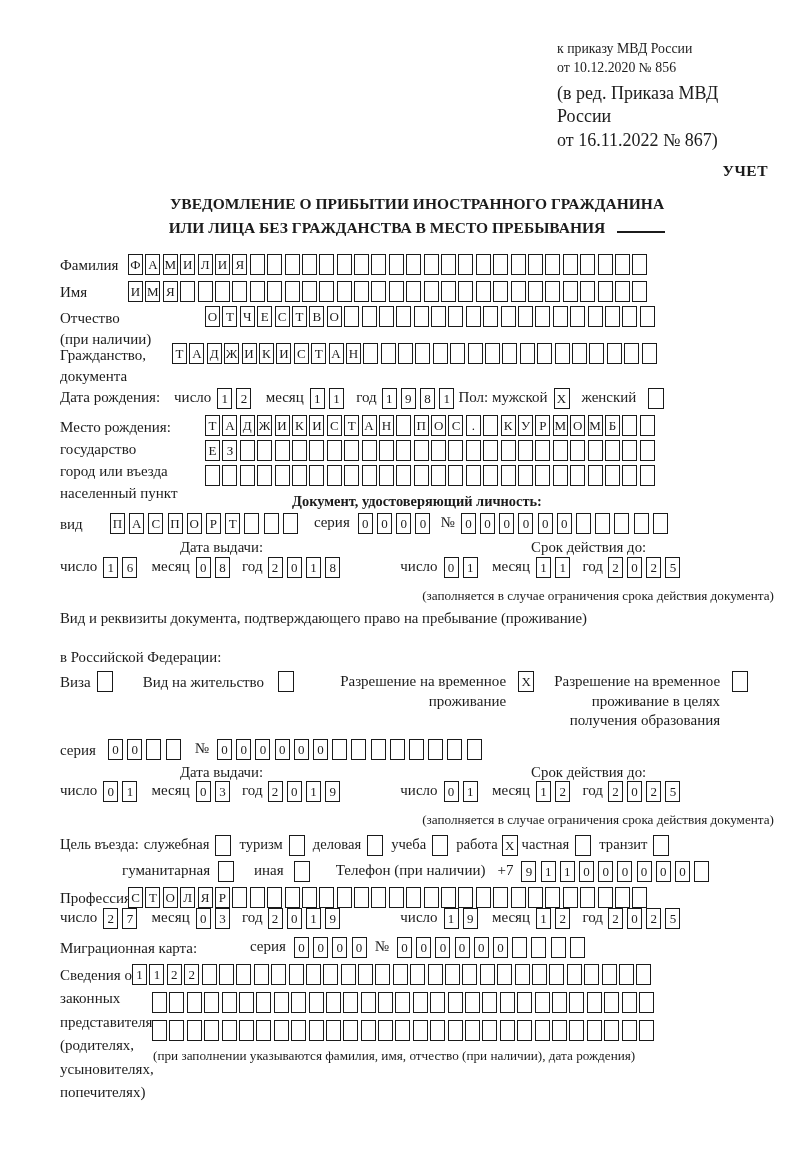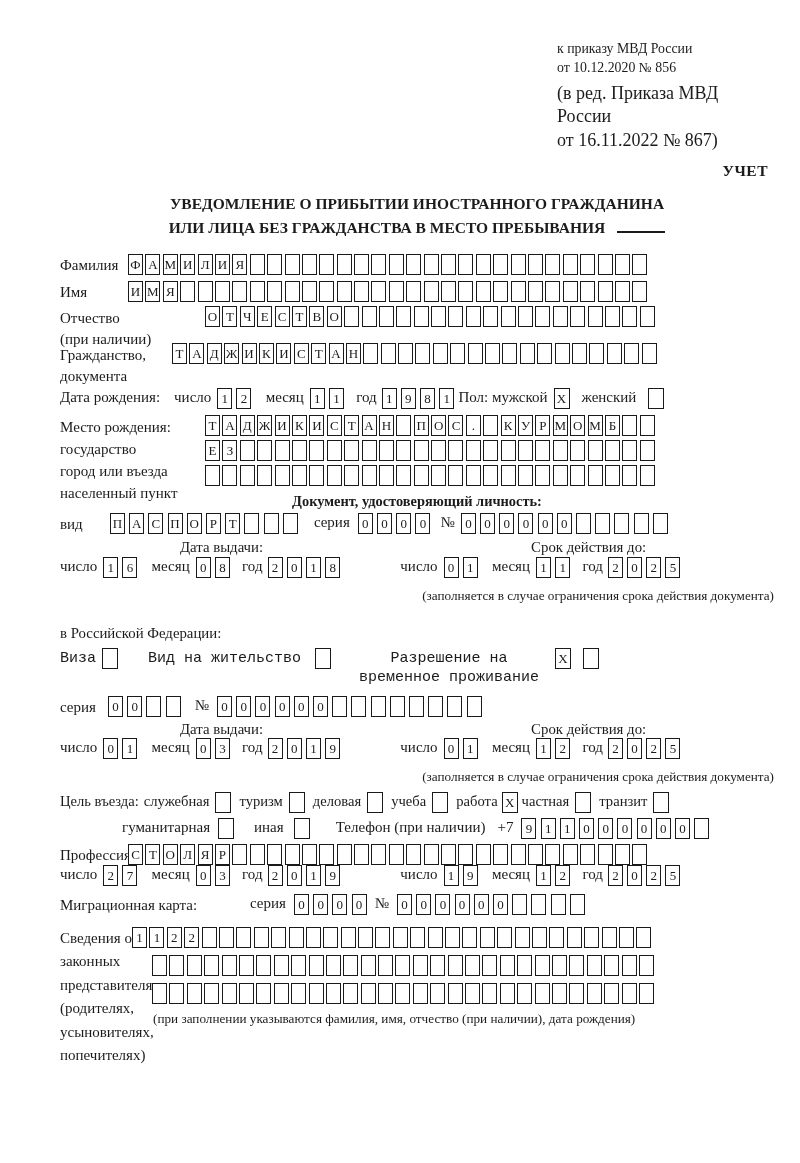--- a/index.html
+++ b/index.html
@@ -39,22 +39,22 @@
   .cheading { text-align:center; font-weight:bold; font-size:14.4px; margin-top:2px; }
   .dheads { display:flex; font-size:14.8px; }
   .dh1 { margin-left:120px; }
   .dh2 { margin-left:268px; }
   .dw0 { margin-right:6px; }
   .dwm { margin:0 6px 0 10px; }
   .dwy { margin:0 5px 0 8px; }
   .rg  { margin-left:56px; }
   .fnote { text-align:right; font-size:13.2px; margin-top:10px; }
   .ph { font-size:14.8px; }
-  .ptxt { line-height:20px; padding-top:1px;font-family:Liberation Mono, monospace; }
-  .ctr { text-align:center; display:inline-block; line-height:19.5px; }
+  .ptxt { line-height:20px; padding-top:1px; }
+  .ctr { text-align:right; display:inline-block; line-height:19.5px; }
   .tight { font-size:14.6px; }
   .replbl { width:72px; flex:none; line-height:23.5px; overflow:visible; }
   .replbl div { white-space:nowrap; }
   .repcells .cells { margin-bottom:7px; }
   .cells.ind { margin-left:20px; }
   .repnote { font-size:13.2px; margin-top:6px; text-align:center; }
 </style>
 </head>
 <body>
 
@@ -417,29 +417,31 @@
     <span class="dwy">год</span>
     <span class="cells sp">
         <span class="cell">2</span>
         <span class="cell">0</span>
         <span class="cell">2</span>
         <span class="cell">5</span>
       </span>
   </div>
   <div class="fnote">(заполняется в случае ограничения срока действия документа)</div>
 
+  <div class="ph" style="margin-top:5px">Вид и реквизиты документа, подтверждающего право на пребывание (проживание)</div>
   <div class="ph" style="margin-top:20px">в Российской Федерации:</div>
 
   <div class="row" style="margin-top:5px">
     <span class="ptxt">Виза</span>
     <span class="cell cb" style="margin-left:6px"></span>
     <span class="ptxt" style="margin-left:30px">Вид на жительство</span>
     <span class="cell cb" style="margin-left:14px"></span>
     <span class="ptxt ctr" style="margin-left:24px;width:188px">Разрешение на временное проживание</span>
     <span class="cell cb" style="margin-left:12px">X</span>
+    <span class="ptxt ctr" style="margin-left:16px;width:170px">Разрешение на временное проживание в целях получения образования</span>
     <span class="cell cb" style="margin-left:12px"></span>
   </div>
 
   <div class="row ac" style="margin-top:8px">
     <span class="lbl" style="width:48px">серия</span>
     <span class="cells sp">
         <span class="cell">0</span>
         <span class="cell">0</span>
         <span class="cell"></span>
         <span class="cell"></span>
@@ -634,21 +636,21 @@
         <span class="cell">0</span>
         <span class="cell">0</span>
         <span class="cell">0</span>
         <span class="cell"></span>
         <span class="cell"></span>
         <span class="cell"></span>
         <span class="cell"></span>
       </span>
   </div>
 
-  <div class="row" style="margin-top:12px">
+  <div class="row" style="margin-top:6px">
     <div class="replbl">
       <div>Сведения о</div>
       <div>законных</div>
       <div>представителях</div>
       <div>(родителях,</div>
       <div>усыновителях,</div>
       <div>попечителях)</div>
     </div>
     <div class="repcells">
       <span class="cells">

